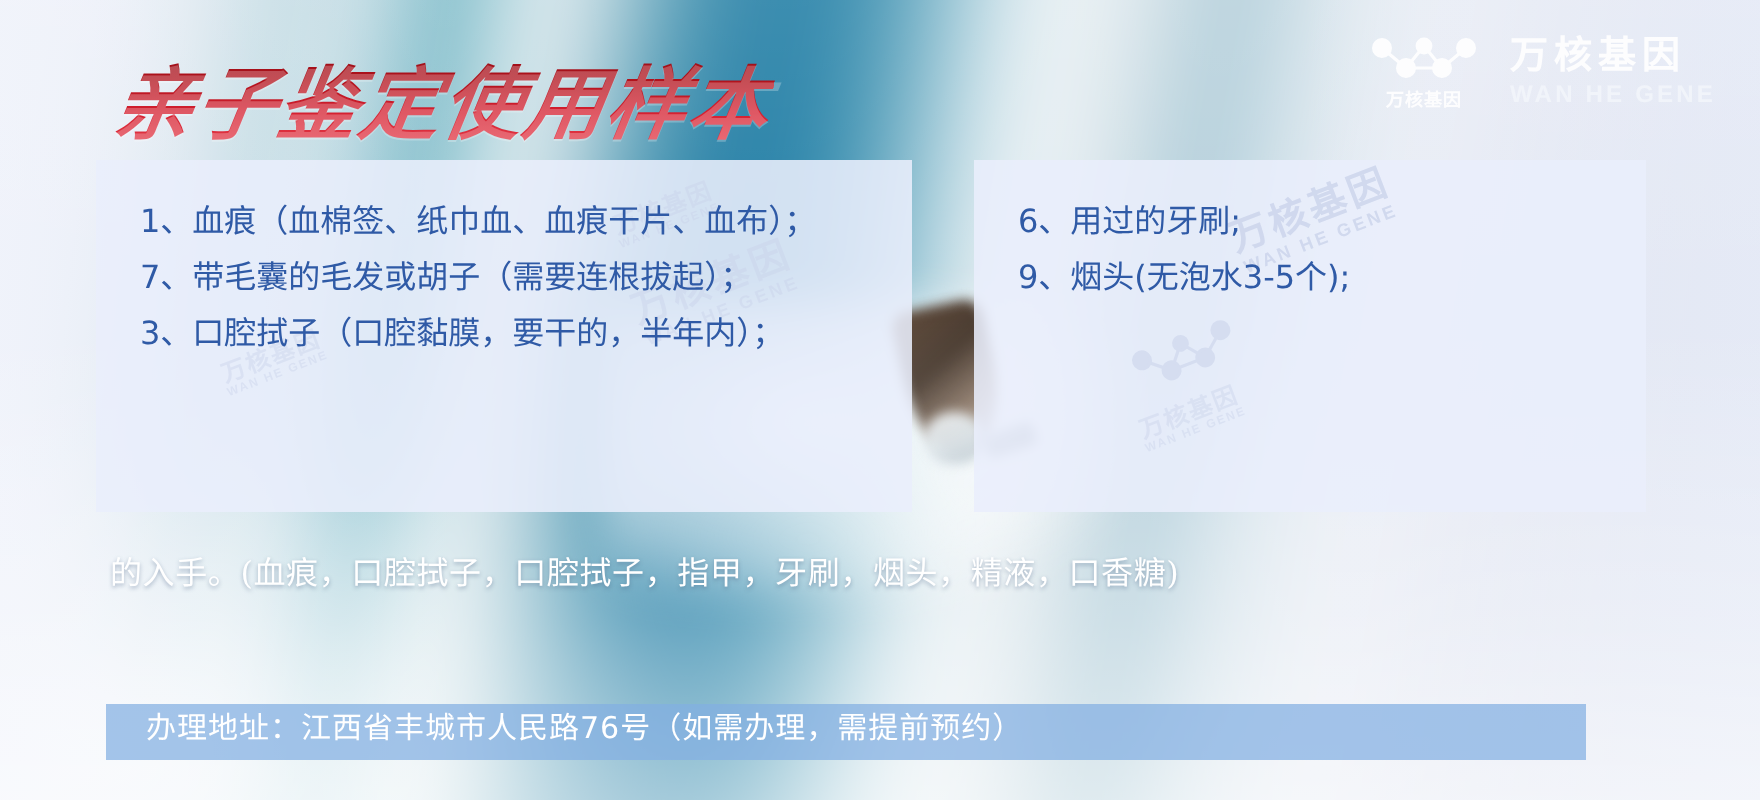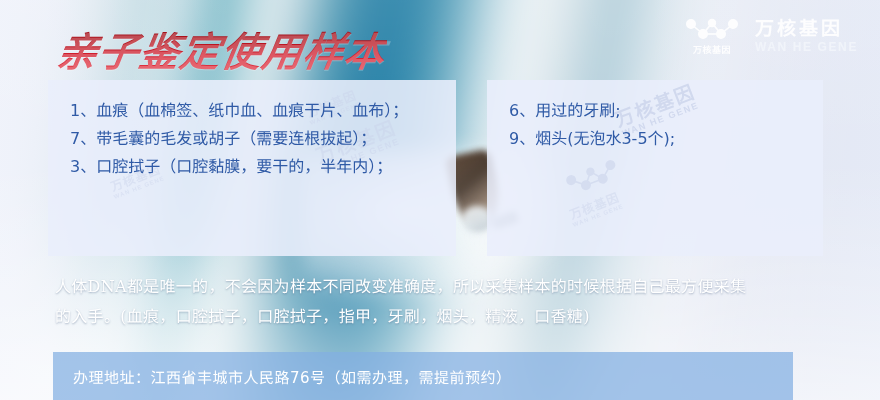--- a/index.html
+++ b/index.html
@@ -235,24 +235,23 @@
     text-shadow: 0 1px 2px rgba(70,95,130,0.45);
     letter-spacing: 0.3px;
   }
 
   
   .addr {
     position: absolute;
     left: 53px;
     top: 352px;
     width: 740px;
-    height: 48px;
+    height: 28px;
     background: rgba(130,174,226,0.72);
     display: flex;
-    align-items: center;
   }
   .addr-text {
     padding-left: 20px;
     font-family: "DejaVu Sans", "Liberation Sans", sans-serif;
     font-size: 15px;
     color: #ffffff;
     letter-spacing: 0.5px;
     white-space: nowrap;
   }
 </style>
@@ -347,21 +346,20 @@
       <span class="wm-en">WAN HE GENE</span>
     </div>
 
     <ul class="list">
       <li>6、用过的牙刷;</li>
       <li>9、烟头(无泡水3-5个);</li>
     </ul>
   </div>
 
   <div class="note">
-    <div>人体DNA都是唯一的，不会因为样本不同改变准确度，所以采集样本的时候根据自己最方便采集</div>
     <div>的入手。(血痕，口腔拭子，口腔拭子，指甲，牙刷，烟头，精液，口香糖)</div>
   </div>
 
   <div class="addr">
     <span class="addr-text">办理地址：江西省丰城市人民路76号（如需办理，需提前预约）</span>
   </div>
 
 </div>
 
 </body></html>

